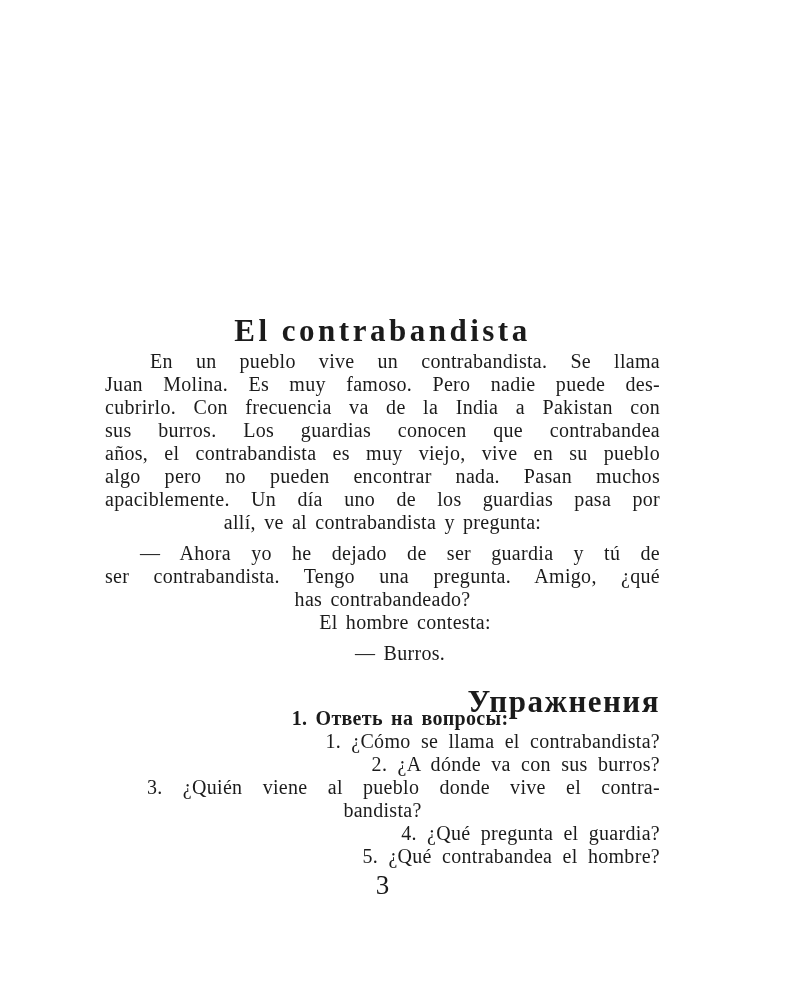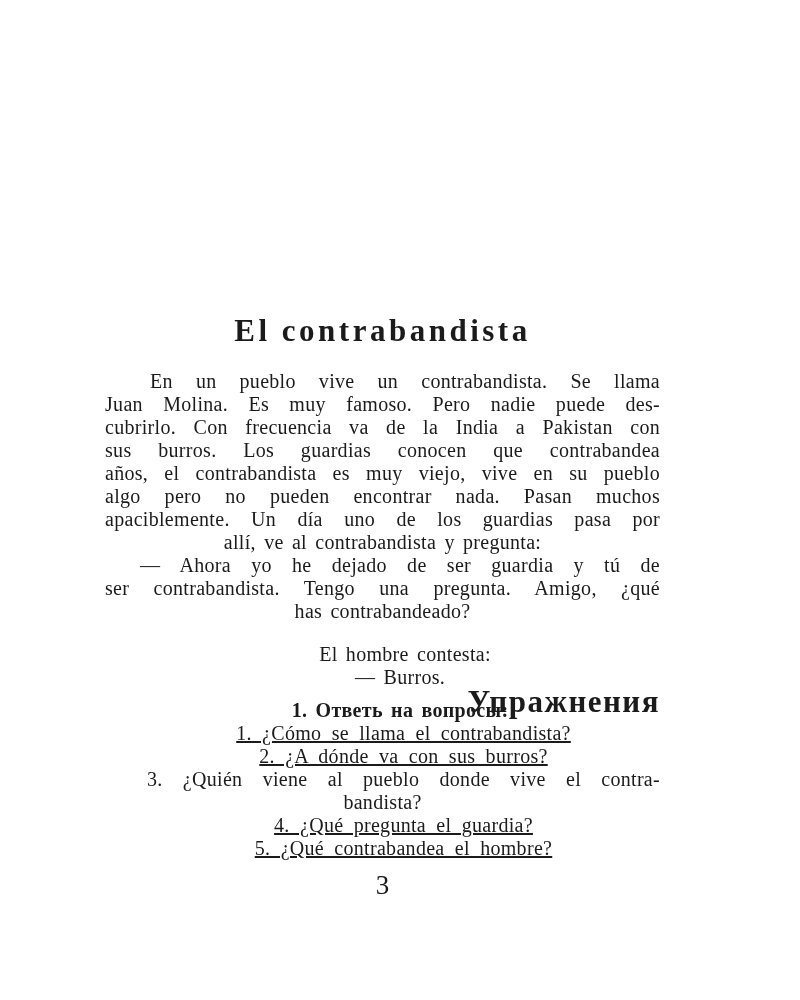--- a/index.html
+++ b/index.html
@@ -67,23 +67,23 @@
   
   .just {
     text-align: justify;
     text-align-last: justify;
   }
   
   .plain {
     text-align: center;
     word-spacing: 3px;
   }
-  .ind    { text-indent: 45px; margin-top: 20px; }  
-  .ind-sm { text-indent: 35px; }  
-  .q      { text-indent: 42px; word-spacing: 5px; text-align: center; text-decoration: underline; }
+  .ind    { text-indent: 45px; }  
+  .ind-sm { text-indent: 35px; margin-top: 8px; }  
+  .q      { text-indent: 42px; word-spacing: 5px; text-align: right; }
   .bold   { font-weight: bold; }
   .pageno {
     position: absolute;
     top: 870px;
     left: 105px;
     width: 555px;
     text-align: center;
     font-size: 27px;
     line-height: 30px;
   }

